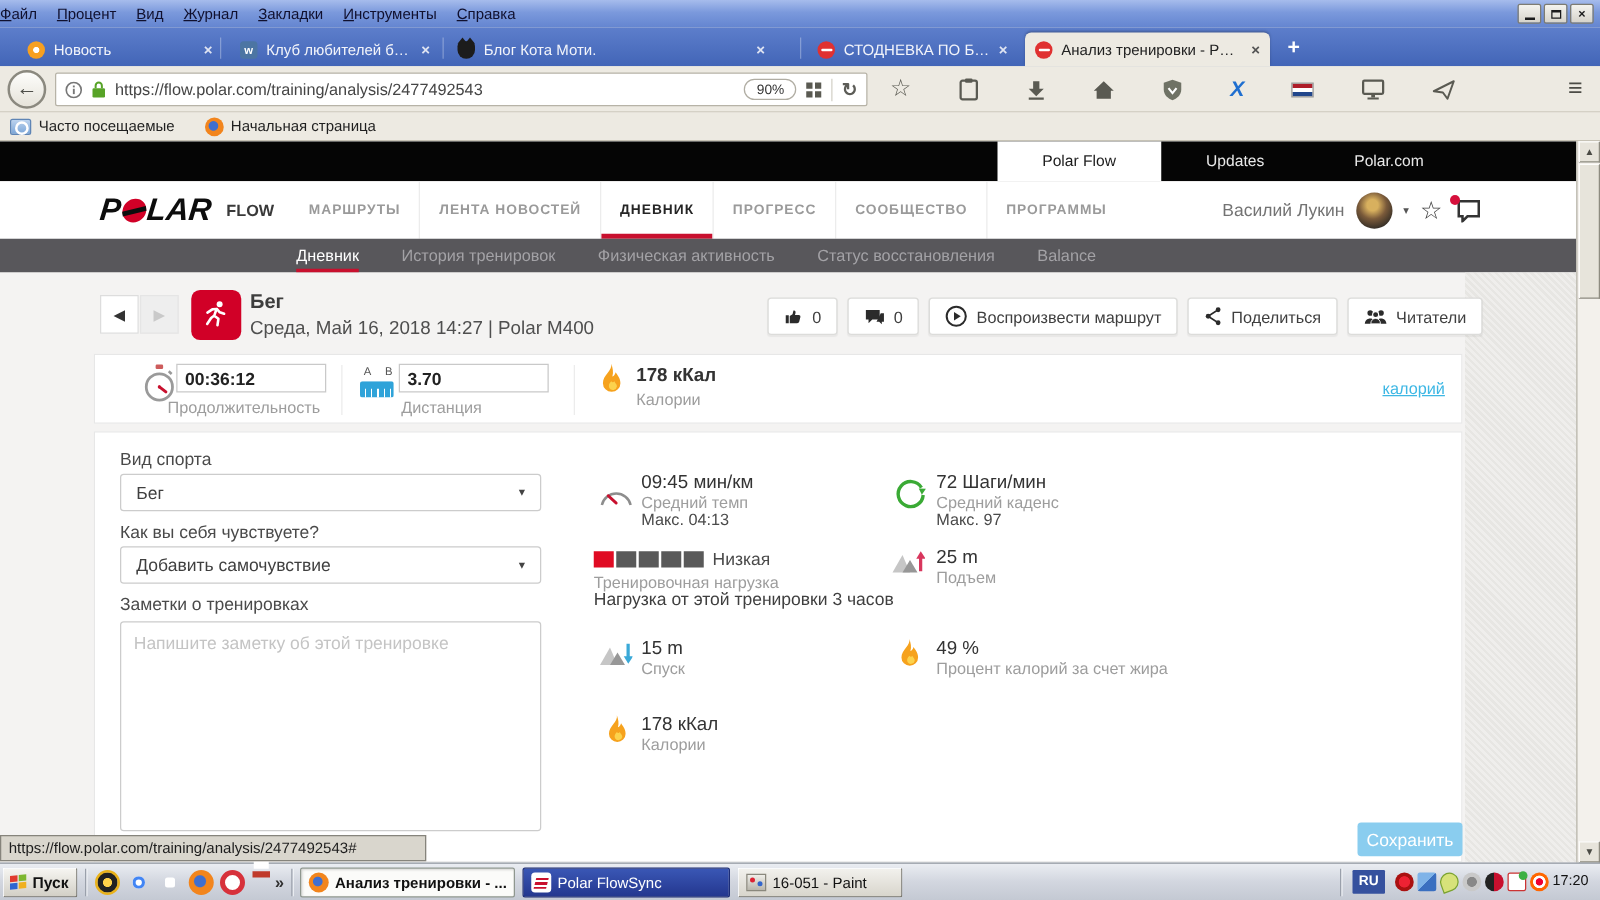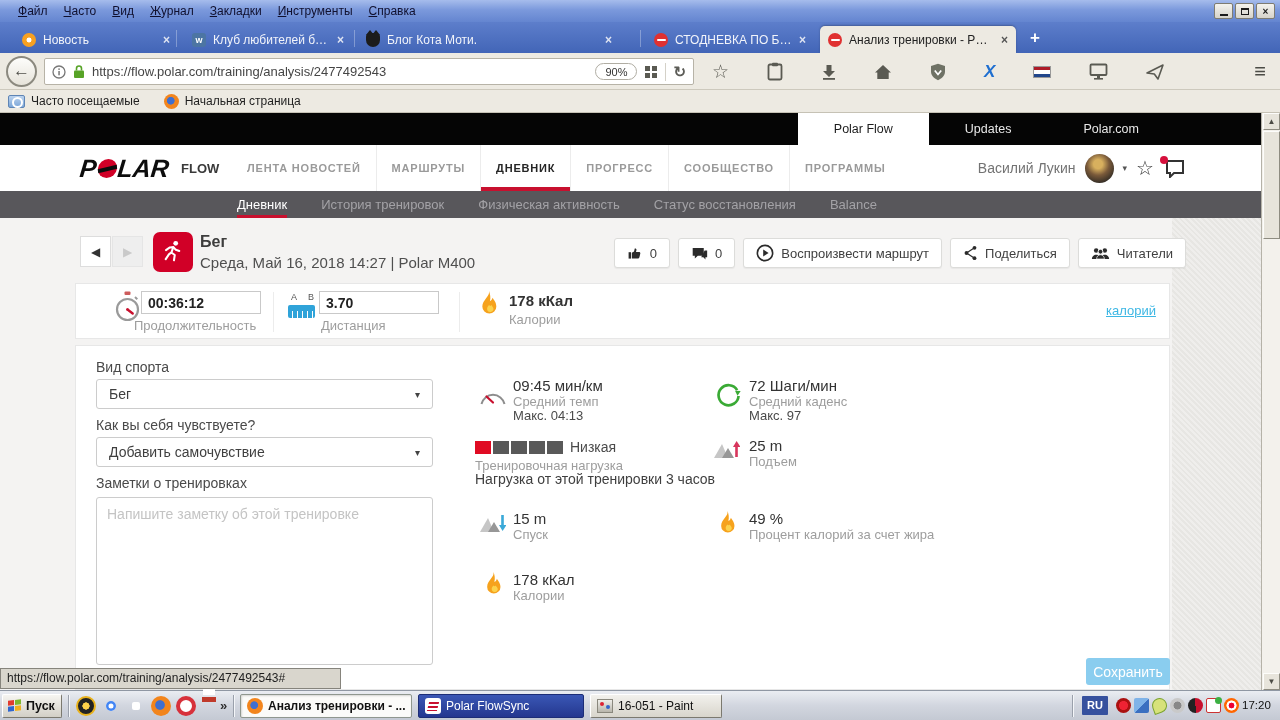--- a/index.html
+++ b/index.html
@@ -2,21 +2,21 @@
 <html><head>
 <meta charset="utf-8">
 <style>
 * { margin:0; padding:0; box-sizing:border-box; }
 body { font-family:"Liberation Sans", sans-serif; }
 #screen { position:relative; width:1280px; height:720px; overflow:hidden; background:#ece9e2; }
 
 
 .titlebar { position:absolute; left:0; top:0; width:1280px; height:22px;
   background:linear-gradient(180deg,#a6bcec 0%,#7b99dc 45%,#6485d0 100%); display:flex; align-items:center; }
-.menubar { display:flex; gap:16px; padding-left:18px; }
+.menubar { display:flex; gap:16px; }
 .menu-item { display:inline-block; font-size:12px; color:#10102e; cursor:default; }
 .menu-item::first-letter { text-decoration:underline; }
 .winctrl { position:absolute; right:5px; top:3px; display:flex; gap:2px; }
 .wbtn { width:19px; height:16px; background:linear-gradient(180deg,#f4f3ee,#d6d3ca); border:1px solid #7e7c72;
   border-radius:2px; font-size:10px; font-weight:bold; color:#1b1b1b; display:flex; align-items:center; justify-content:center; }
 .glyph-min { width:8px; height:2px; background:#1b1b1b; margin-top:8px; }
 .glyph-res { width:8px; height:7px; border:1px solid #1b1b1b; border-top-width:2px; }
 
 
 .tabstrip { position:absolute; left:0; top:22px; width:1280px; height:31px;
@@ -200,21 +200,21 @@
 .clock { position:absolute; left:1242px; top:8px; font-size:11.5px; color:#111; }
 </style>
 </head>
 <body>
 
 <div id="screen">
 
   <div class="titlebar">
     <div class="menubar">
       <span class="menu-item">Файл</span>
-      <span class="menu-item">Часто</span>
+      <span class="menu-item">Процент</span>
       <span class="menu-item">Вид</span>
       <span class="menu-item">Журнал</span>
       <span class="menu-item">Закладки</span>
       <span class="menu-item">Инструменты</span>
       <span class="menu-item">Справка</span>
     </div>
     <div class="winctrl">
       <div class="wbtn">
           <span class="glyph-min"></span>
         </div>
@@ -336,22 +336,22 @@
     <div class="pf-header">
       <div class="logo-row">
         <div class="logo">
           <span>P</span>
             <span class="logo-o"></span>
             <span>LAR</span>
         </div>
         <span class="brand-flow">FLOW</span>
       </div>
       <div class="pf-nav">
+        <span class="pf-nav-item">МАРШРУТЫ</span>
         <span class="pf-nav-item">ЛЕНТА НОВОСТЕЙ</span>
-        <span class="pf-nav-item">МАРШРУТЫ</span>
         <span class="pf-nav-item active">ДНЕВНИК</span>
         <span class="pf-nav-item">ПРОГРЕСС</span>
         <span class="pf-nav-item">СООБЩЕСТВО</span>
         <span class="pf-nav-item">ПРОГРАММЫ</span>
       </div>
       <div class="pf-user">
         <span class="user-name">Василий Лукин</span>
         <span class="avatar"></span>
         <span class="caret">▾</span>
         <span class="hdr-star">☆</span>

